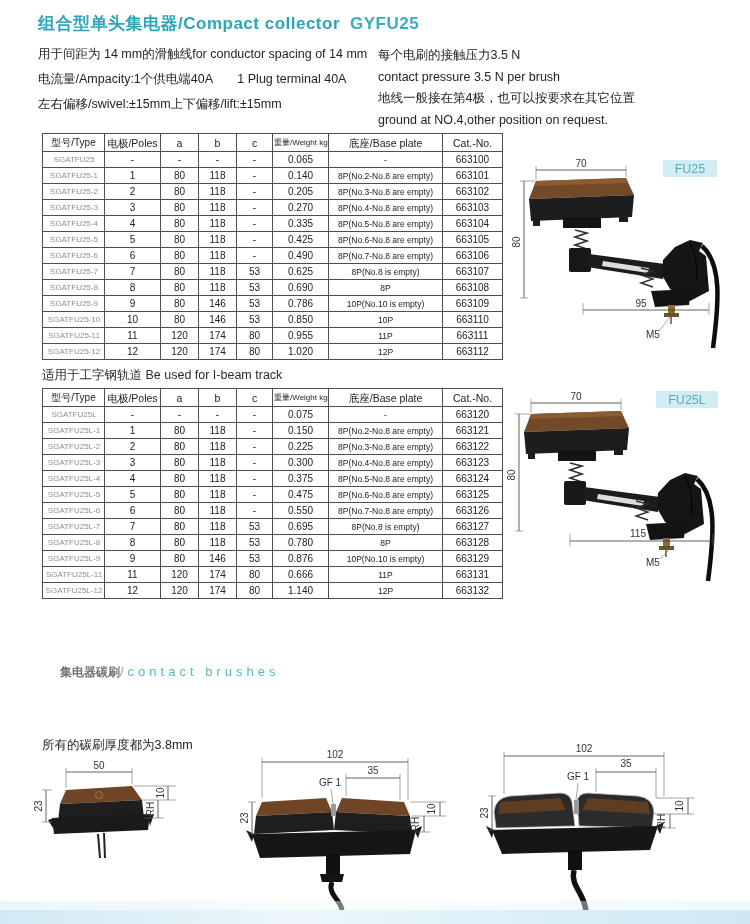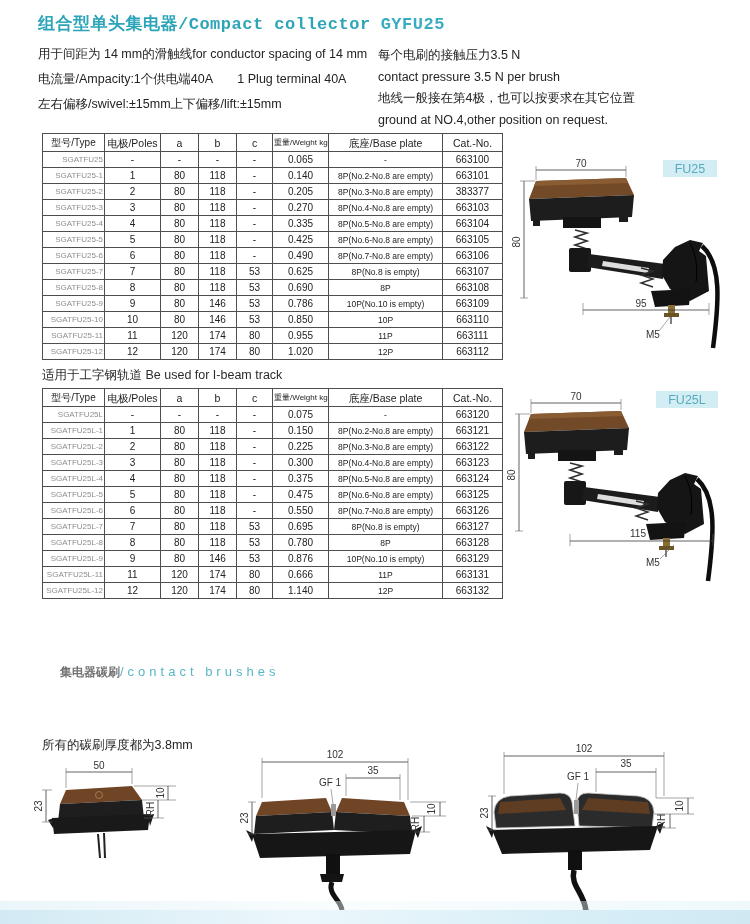--- a/index.html
+++ b/index.html
@@ -2,33 +2,33 @@
 <html><head>
 <meta charset="utf-8">
 <style>
   html,body { margin:0; padding:0; background:#fff; }
   * { box-sizing:border-box; }
   .page {
     position:relative; width:750px; height:924px; background:#ffffff;
     font-family:"Liberation Sans", sans-serif; color:#222; overflow:hidden;
   }
   
-  .main-title { position:absolute; left:38px; top:12px; font-size:17px; font-weight:bold; color:#2da5b9; letter-spacing:0.5px;font-family:Liberation Mono, monospace; }
+  .main-title { position:absolute; left:38px; top:12px; font-size:17px; font-weight:bold; color:#2da5b9; letter-spacing:0.5px; }
   .main-title .model { margin-left:10px; color:#38accO; color:#38acc0; }
   .intro-left  { position:absolute; left:38px;  top:42px; width:335px; font-size:12.5px; line-height:25px; color:#242424; }
   .intro-right { position:absolute; left:378px; top:45px; width:355px; font-size:12.5px; line-height:21.5px; color:#242424; }
   
   table.spec { position:absolute; left:42px; border-collapse:collapse; table-layout:fixed; width:460px; background:#fff; }
   #t1 { top:133px; } #t2 { top:388px; }
   table.spec th, table.spec td {
     border:1px solid #4e4e4e; text-align:center; padding:0 1px;
     font-size:10px; height:16px; line-height:12px; overflow:hidden; white-space:nowrap;
   }
   table.spec th { font-weight:normal; font-size:10.5px; height:18px; color:#1d1d1d; }
-  table.spec td:first-child { font-size:8px; color:#8e8e8e; text-align:right; padding-left:2px; }
+  table.spec td:first-child { font-size:8px; color:#8e8e8e; text-align:center; padding-left:2px; }
   table.spec td:nth-child(7) { font-size:8.5px; }
   table.spec th:first-child { font-size:10px; }
   table.spec th:nth-child(6) { font-size:8px; }
   .section2-title { position:absolute; left:42px; top:367px; font-size:12.5px; color:#2b2b2b; }
   
   .brush-heading { position:absolute; left:60px; top:662px; }
   .brush-heading .zh { font-size:12px; font-weight:bold; color:#737373; }
   .brush-heading .en { font-size:13px; letter-spacing:4px; color:#58b6c7; }
   .brush-note { position:absolute; left:42px; top:737px; font-size:12.5px; color:#242424; }
   
@@ -110,21 +110,21 @@
           <td>663101</td>
         </tr>
         <tr>
           <td>SGATFU25-2</td>
           <td>2</td>
           <td>80</td>
           <td>118</td>
           <td>-</td>
           <td>0.205</td>
           <td>8P(No.3-No.8 are empty)</td>
-          <td>383377</td>
+          <td>663102</td>
         </tr>
         <tr>
           <td>SGATFU25-3</td>
           <td>3</td>
           <td>80</td>
           <td>118</td>
           <td>-</td>
           <td>0.270</td>
           <td>8P(No.4-No.8 are empty)</td>
           <td>663103</td>

